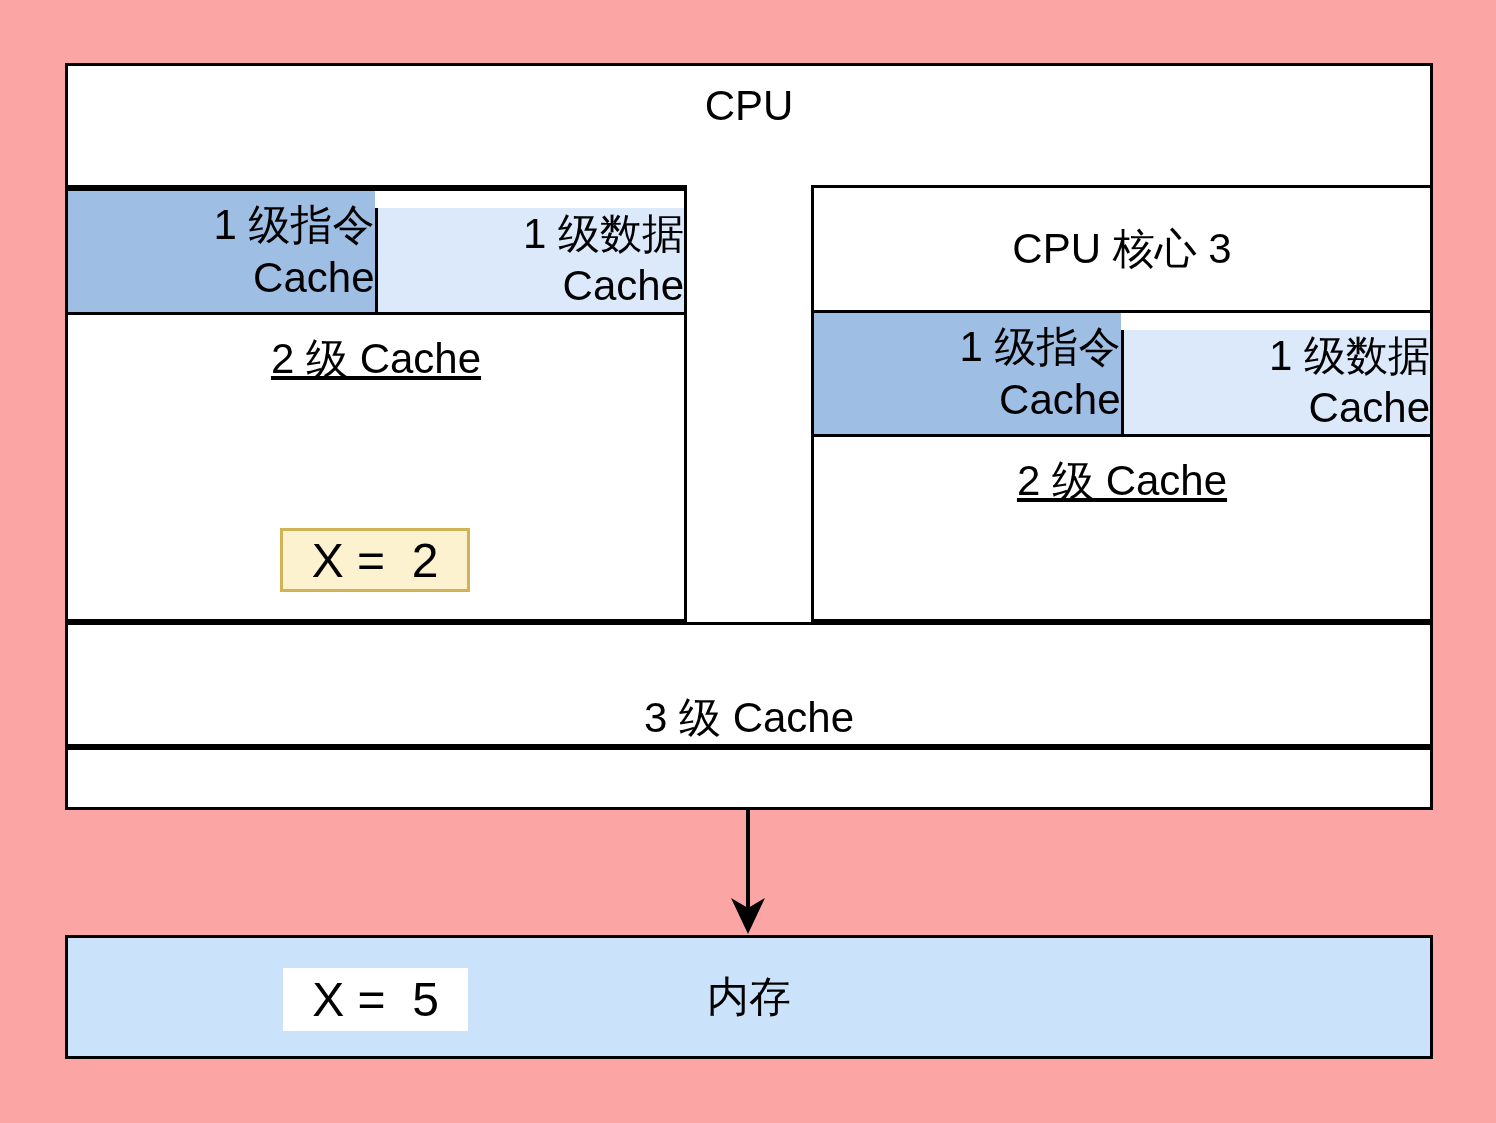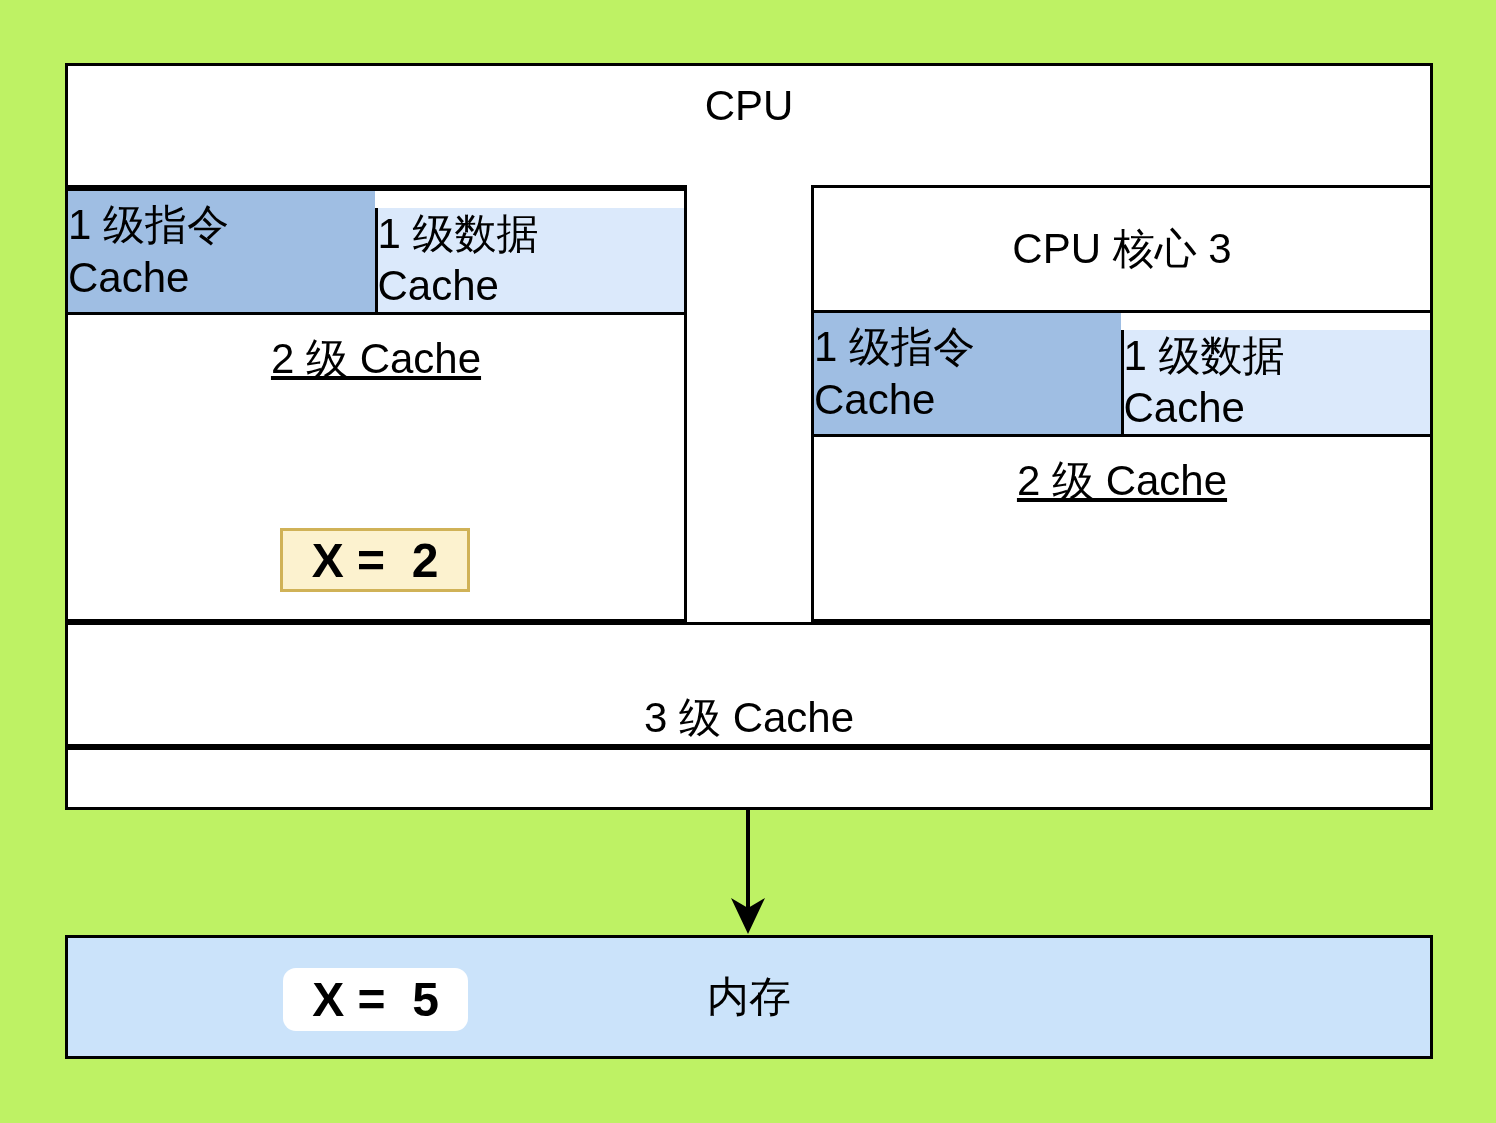--- a/index.html
+++ b/index.html
@@ -6,21 +6,21 @@
     margin: 0;
     padding: 0;
     background: #ffffff;
     font-family: "Liberation Sans", "DejaVu Sans", sans-serif;
     color: #000;
   }
   .canvas {
     position: relative;
     width: 1496px;
     height: 1123px;
-    background: #bef264;
+    background: #fca5a5;
     overflow: hidden;
   }
   .box {
     position: absolute;
     box-sizing: border-box;
     border: 3px solid #000;
     background: #fff;
   }
   .label {
     font-size: 42px;
@@ -50,21 +50,21 @@
     display: flex;
     border-top: 3px solid #000;
     border-bottom: 3px solid #000;
     height: 127px;
     box-sizing: border-box;
   }
   .l1-cell {
     flex: 1 1 50%;
     display: flex;
     flex-direction: column;
-    align-items: flex-start;
+    align-items: flex-end;
     justify-content: center;
   }
   .l1-cell + .l1-cell { border-left: 3px solid #000; margin-top: 17px; }
   .l2-area {
     position: relative;
     height: 182px;
   }
   .l2-label {
     position: absolute;
     left: 0; top: 18px;
@@ -75,21 +75,21 @@
   
   .value-box {
     position: absolute;
     box-sizing: border-box;
     display: flex;
     align-items: center;
     justify-content: center;
   }
   .value-text {
     font-size: 48px;
-    font-weight: bold;
+    font-weight: normal;
     white-space: pre;
   }
   .x2-box {
     left: 280px; top: 528px;
     width: 190px; height: 64px;
     border: 3px solid;
   }
   .x5-box {
     left: 215px; top: 30px;
     width: 185px; height: 63px;
@@ -171,18 +171,18 @@
 
   <div class="box bottom-strip"></div>
 
   <svg class="arrow-svg" viewBox="0 0 44 126">
     <line x1="22" y1="0" x2="22" y2="104" stroke="#000" stroke-width="4"></line>
     <polygon points="22,124 5,88 22,98 39,88" fill="#000"></polygon>
   </svg>
 
   <div class="box memory-box" style="background-color: rgb(203, 227, 250);">
     <div class="label">内存</div>
-    <div class="value-box x5-box" style="background-color: rgb(255, 255, 255); border-radius: 13px;">
+    <div class="value-box x5-box" style="background-color: rgb(255, 255, 255);">
       <span class="value-text">X =  5</span>
     </div>
   </div>
 
 </div>
 
 </body></html>

